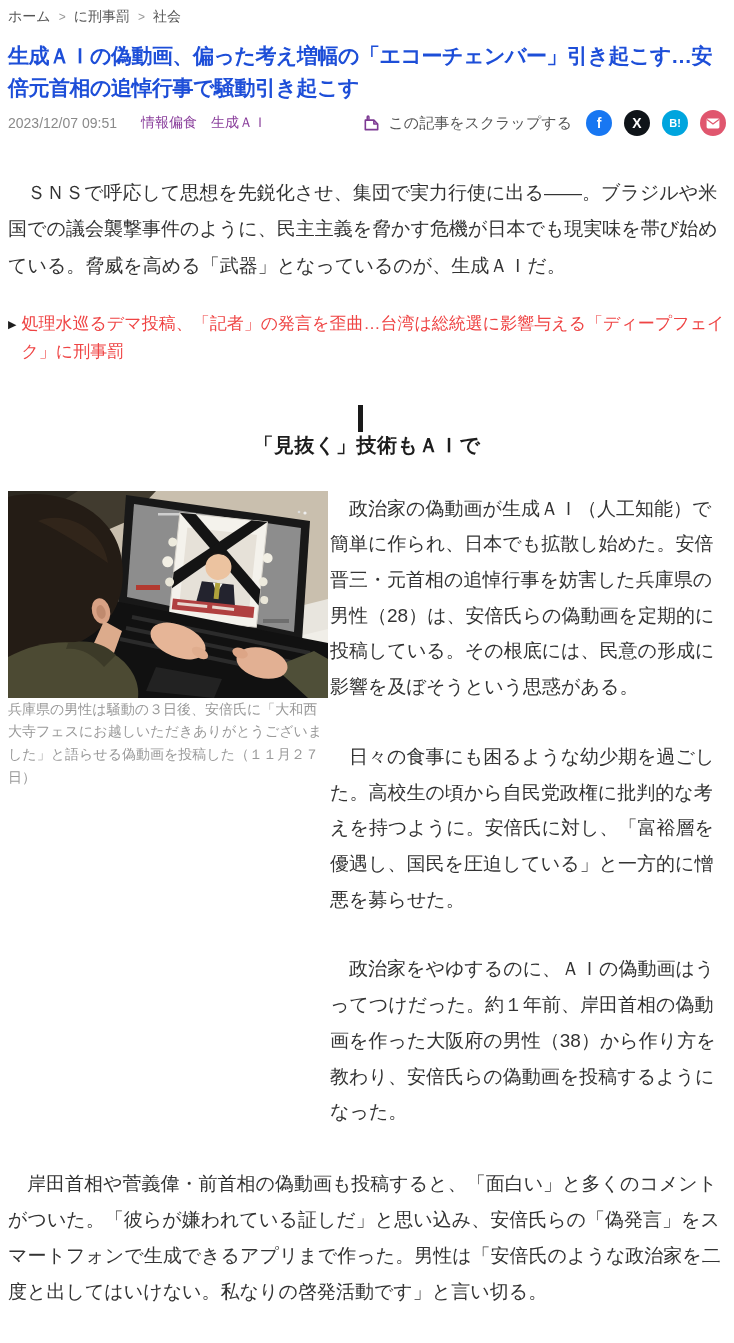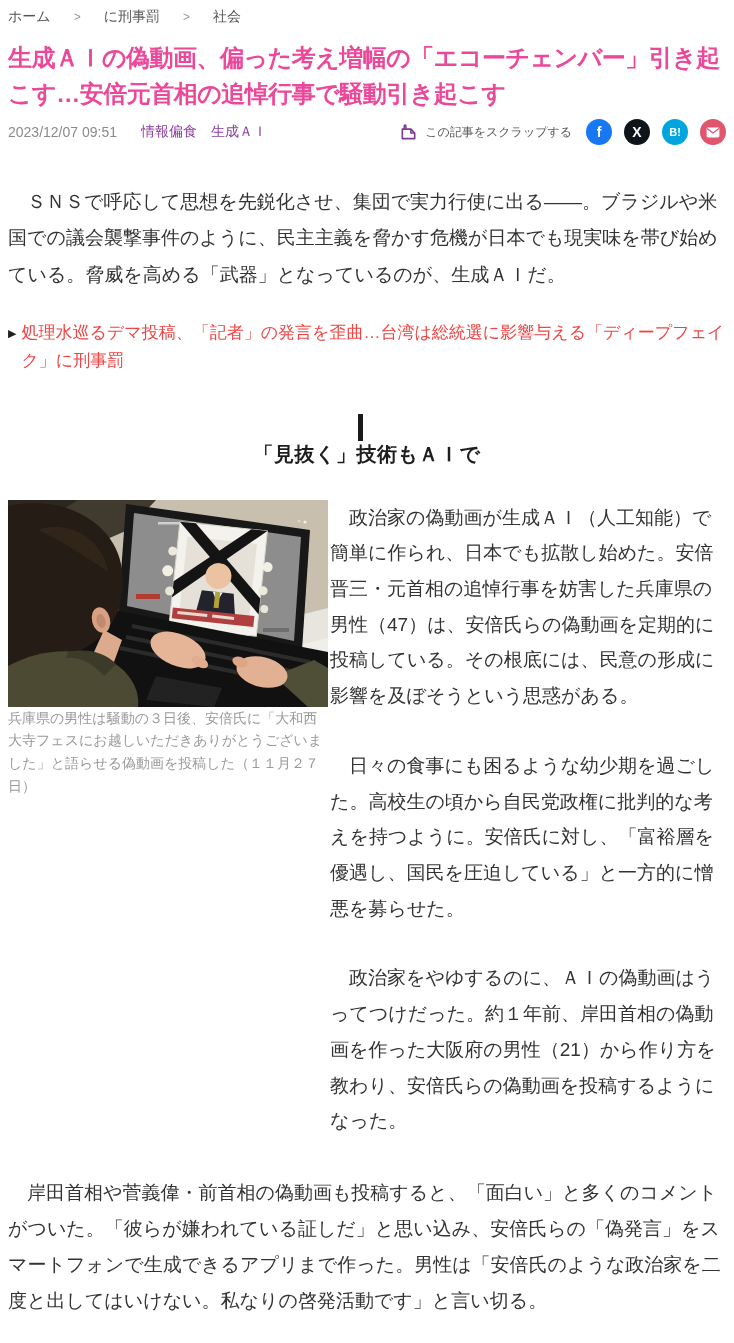--- a/index.html
+++ b/index.html
@@ -5,38 +5,38 @@
   * { box-sizing: border-box; }
   html,body { margin:0; padding:0; background:#fff; }
   body {
     width:734px; min-height:1343px;
     font-family:"Liberation Sans","DejaVu Sans",sans-serif;
     color:#333;
   }
   .page { padding:8px 8px 0 8px; min-height:1343px; }
 
   
-  .breadcrumb { display:flex; align-items:center; gap:23px; font-size:14px; color:#555; }
+  .breadcrumb { display:flex; align-items:center; gap:8px; font-size:14px; color:#555; }
   .breadcrumb a { color:#555; text-decoration:none; cursor:pointer; }
   .breadcrumb .sep { color:#999; font-size:12px; }
 
   
   h1.title {
-    margin:14px 0 4px 0; font-size:24px; line-height:1.5;
-    color:#ec4899; font-weight:bold; letter-spacing:-0.5px;
+    margin:14px 0 4px 0; font-size:21px; line-height:1.5;
+    color:#1d4ed8; font-weight:bold; letter-spacing:-0.5px;
   }
 
   
   .meta-row { display:flex; justify-content:space-between; align-items:center; margin-top:4px; height:32px; }
   .meta-left { display:flex; align-items:center; gap:24px; font-size:14px; }
   .meta-date { color:#8a8a8a; }
   .meta-tags { display:flex; gap:14px; }
   .meta-tags a { color:#8a3f9c; text-decoration:none; cursor:pointer; }
   .meta-right { display:flex; align-items:center; gap:14px; }
-  .scrap-btn { display:flex; align-items:center; gap:7px; font-size:12px; color:#555; cursor:pointer;justify-content:center; }
+  .scrap-btn { display:flex; align-items:center; gap:7px; font-size:15px; color:#555; cursor:pointer;justify-content:center; }
   .sns { display:flex; align-items:center; gap:12px; }
   .sns-btn {
     width:26px; height:26px; border-radius:50%;
     display:flex; align-items:center; justify-content:center;
     color:#fff; font-weight:bold; font-size:14px; cursor:pointer;
     font-family:"Liberation Sans","DejaVu Sans",sans-serif;
   }
   .sns-btn.hatena { font-size:11px; letter-spacing:0; }
 
   
@@ -180,23 +180,23 @@
 
         <ellipse cx="170" cy="150" rx="29" ry="16" fill="#e6b597" transform="rotate(22 170 150)"></ellipse>
         <ellipse cx="192" cy="162" rx="9" ry="5" fill="#e0ad8e" transform="rotate(30 192 162)"></ellipse>
         <polygon points="300,207 266,176 306,160 320,168 320,207" fill="#4f4f38"></polygon>
         <ellipse cx="254" cy="172" rx="26" ry="15" fill="#e2b093" transform="rotate(14 254 172)"></ellipse>
         <ellipse cx="232" cy="162" rx="8" ry="5" fill="#dcA586" transform="rotate(20 232 162)"></ellipse>
       </svg>
       <figcaption class="caption">兵庫県の男性は騒動の３日後、安倍氏に「大和西大寺フェスにお越しいただきありがとうございました」と語らせる偽動画を投稿した（１１月２７日）</figcaption>
     </figure>
     <div class="side-col">
-      <p>　政治家の偽動画が生成ＡＩ（人工知能）で簡単に作られ、日本でも拡散し始めた。安倍晋三・元首相の追悼行事を妨害した兵庫県の男性（47）は、安倍氏らの偽動画を定期的に投稿している。その根底には、民意の形成に影響を及ぼそうという思惑がある。</p>
+      <p>　政治家の偽動画が生成ＡＩ（人工知能）で簡単に作られ、日本でも拡散し始めた。安倍晋三・元首相の追悼行事を妨害した兵庫県の男性（28）は、安倍氏らの偽動画を定期的に投稿している。その根底には、民意の形成に影響を及ぼそうという思惑がある。</p>
       <p>　日々の食事にも困るような幼少期を過ごした。高校生の頃から自民党政権に批判的な考えを持つように。安倍氏に対し、「富裕層を優遇し、国民を圧迫している」と一方的に憎悪を募らせた。</p>
-      <p>　政治家をやゆするのに、ＡＩの偽動画はうってつけだった。約１年前、岸田首相の偽動画を作った大阪府の男性（21）から作り方を教わり、安倍氏らの偽動画を投稿するようになった。</p>
+      <p>　政治家をやゆするのに、ＡＩの偽動画はうってつけだった。約１年前、岸田首相の偽動画を作った大阪府の男性（38）から作り方を教わり、安倍氏らの偽動画を投稿するようになった。</p>
     </div>
   </div>
 
   <div class="full-col">
     <p>　岸田首相や菅義偉・前首相の偽動画も投稿すると、「面白い」と多くのコメントがついた。「彼らが嫌われている証しだ」と思い込み、安倍氏らの「偽発言」をスマートフォンで生成できるアプリまで作った。男性は「安倍氏のような政治家を二度と出してはいけない。私なりの啓発活動です」と言い切る。</p>
   </div>
 
 </div>
 
 </body></html>

